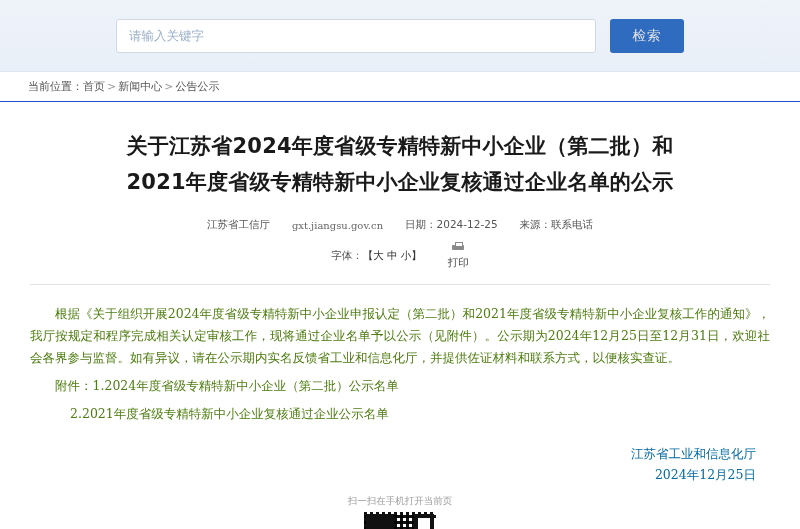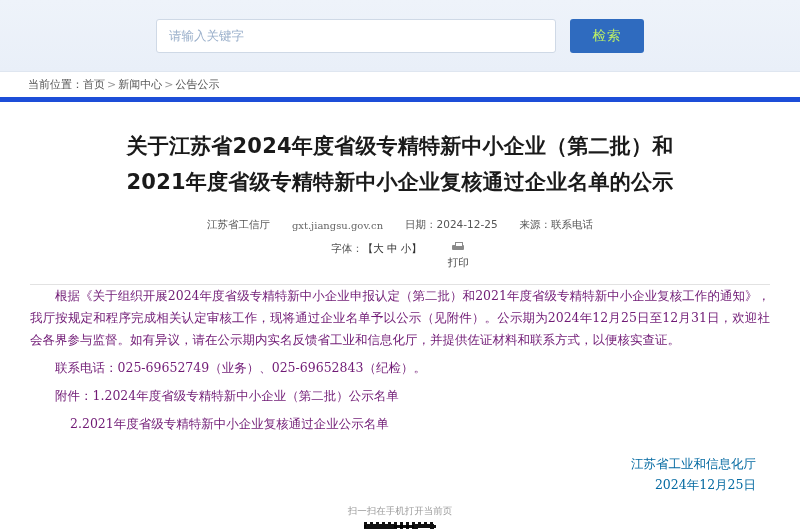--- a/index.html
+++ b/index.html
@@ -28,48 +28,48 @@
     align-items: center;
     justify-content: center;
     position: relative;
   }
   .search-wrap {
     display: flex;
     align-items: center;
     gap: 14px;
   }
   .search-input {
-    width: 400px;
+    width: 480px;
     height: 34px;
     border: 1px solid #cfd9e6;
     border-radius: 3px;
     background: #ffffff;
     padding: 0 12px;
     font-size: 12.5px;
     color: #333;
     outline: none;
   }
   .search-input::placeholder { color: #9bb0cb; }
   .search-btn {
     width: 74px;
     height: 34px;
     border: none;
     border-radius: 3px;
     background: #2f6bbf;
-    color: #bef264;
+    color: #e5e5e5;
     font-size: 13.5px;
     font-family: "Liberation Sans", sans-serif;
     cursor: pointer;
     letter-spacing: 1px;
   }
 
   
   .crumb-band {
     height: 30px;
-    border-bottom: 5px solid #1d4ed8;
+    border-bottom: 1px solid #1d4ed8;
     display: flex;
     align-items: center;
     padding-left: 28px;
     background: #fff;
   }
   .crumb-text {
     font-size: 11px;
     color: #555;
     font-family: "DejaVu Sans", sans-serif;
   }
@@ -107,21 +107,21 @@
     color: #666;
   }
   .meta-line2 {
     margin-top: 10px;
     text-align: center;
     font-size: 10.5px;
     color: #555;
     font-family: "DejaVu Sans", sans-serif;
     display: flex;
     justify-content: center;
-    align-items: flex-start;
+    align-items: center;
     gap: 26px;
   }
   .fontsize-group { white-space: nowrap; }
   .fontsize-group .opt { color: #333; cursor: pointer; }
   .print {
     display: inline-flex;
     align-items: center;
     gap: 4px;
     color: #444;
     cursor: pointer;
@@ -149,24 +149,25 @@
     border: 1px solid #8a8a8a;
     background: #fff;
   }
   .divider {
     margin: 14px 0 0 0;
     border: none;
     border-top: 1px solid #e2e2e2;
   }
 
   .body-text {
+    margin-top: 18px;
     font-family: "DejaVu Serif", serif;
     font-size: 12.5px;
     line-height: 22px;
-    color: #701a75;
+    color: #4d7c0f;
     text-align: justify;
   }
   .body-text p { margin: 0 0 6px 0; }
   .indent { text-indent: 2em; }
 
   .signature {
     margin-top: 18px;
     text-align: right;
     font-family: "DejaVu Serif", serif;
     font-size: 12.5px;
@@ -250,21 +251,20 @@
       <span class="print">
         <span class="printer-icon"></span>
         <span>打印</span>
       </span>
     </div>
 
     <hr class="divider">
 
     <div class="body-text">
       <p class="indent">根据《关于组织开展2024年度省级专精特新中小企业申报认定（第二批）和2021年度省级专精特新中小企业复核工作的通知》，我厅按规定和程序完成相关认定审核工作，现将通过企业名单予以公示（见附件）。公示期为2024年12月25日至12月31日，欢迎社会各界参与监督。如有异议，请在公示期内实名反馈省工业和信息化厅，并提供佐证材料和联系方式，以便核实查证。</p>
-      <p class="indent">联系电话：025-69652749（业务）、025-69652843（纪检）。</p>
       <p class="indent">附件：1.2024年度省级专精特新中小企业（第二批）公示名单</p>
       <p style="text-indent:3.2em">2.2021年度省级专精特新中小企业复核通过企业公示名单</p>
     </div>
 
     <div class="signature">
       <div>江苏省工业和信息化厅</div>
       <div>2024年12月25日</div>
     </div>
 
     <div class="qr-area">

